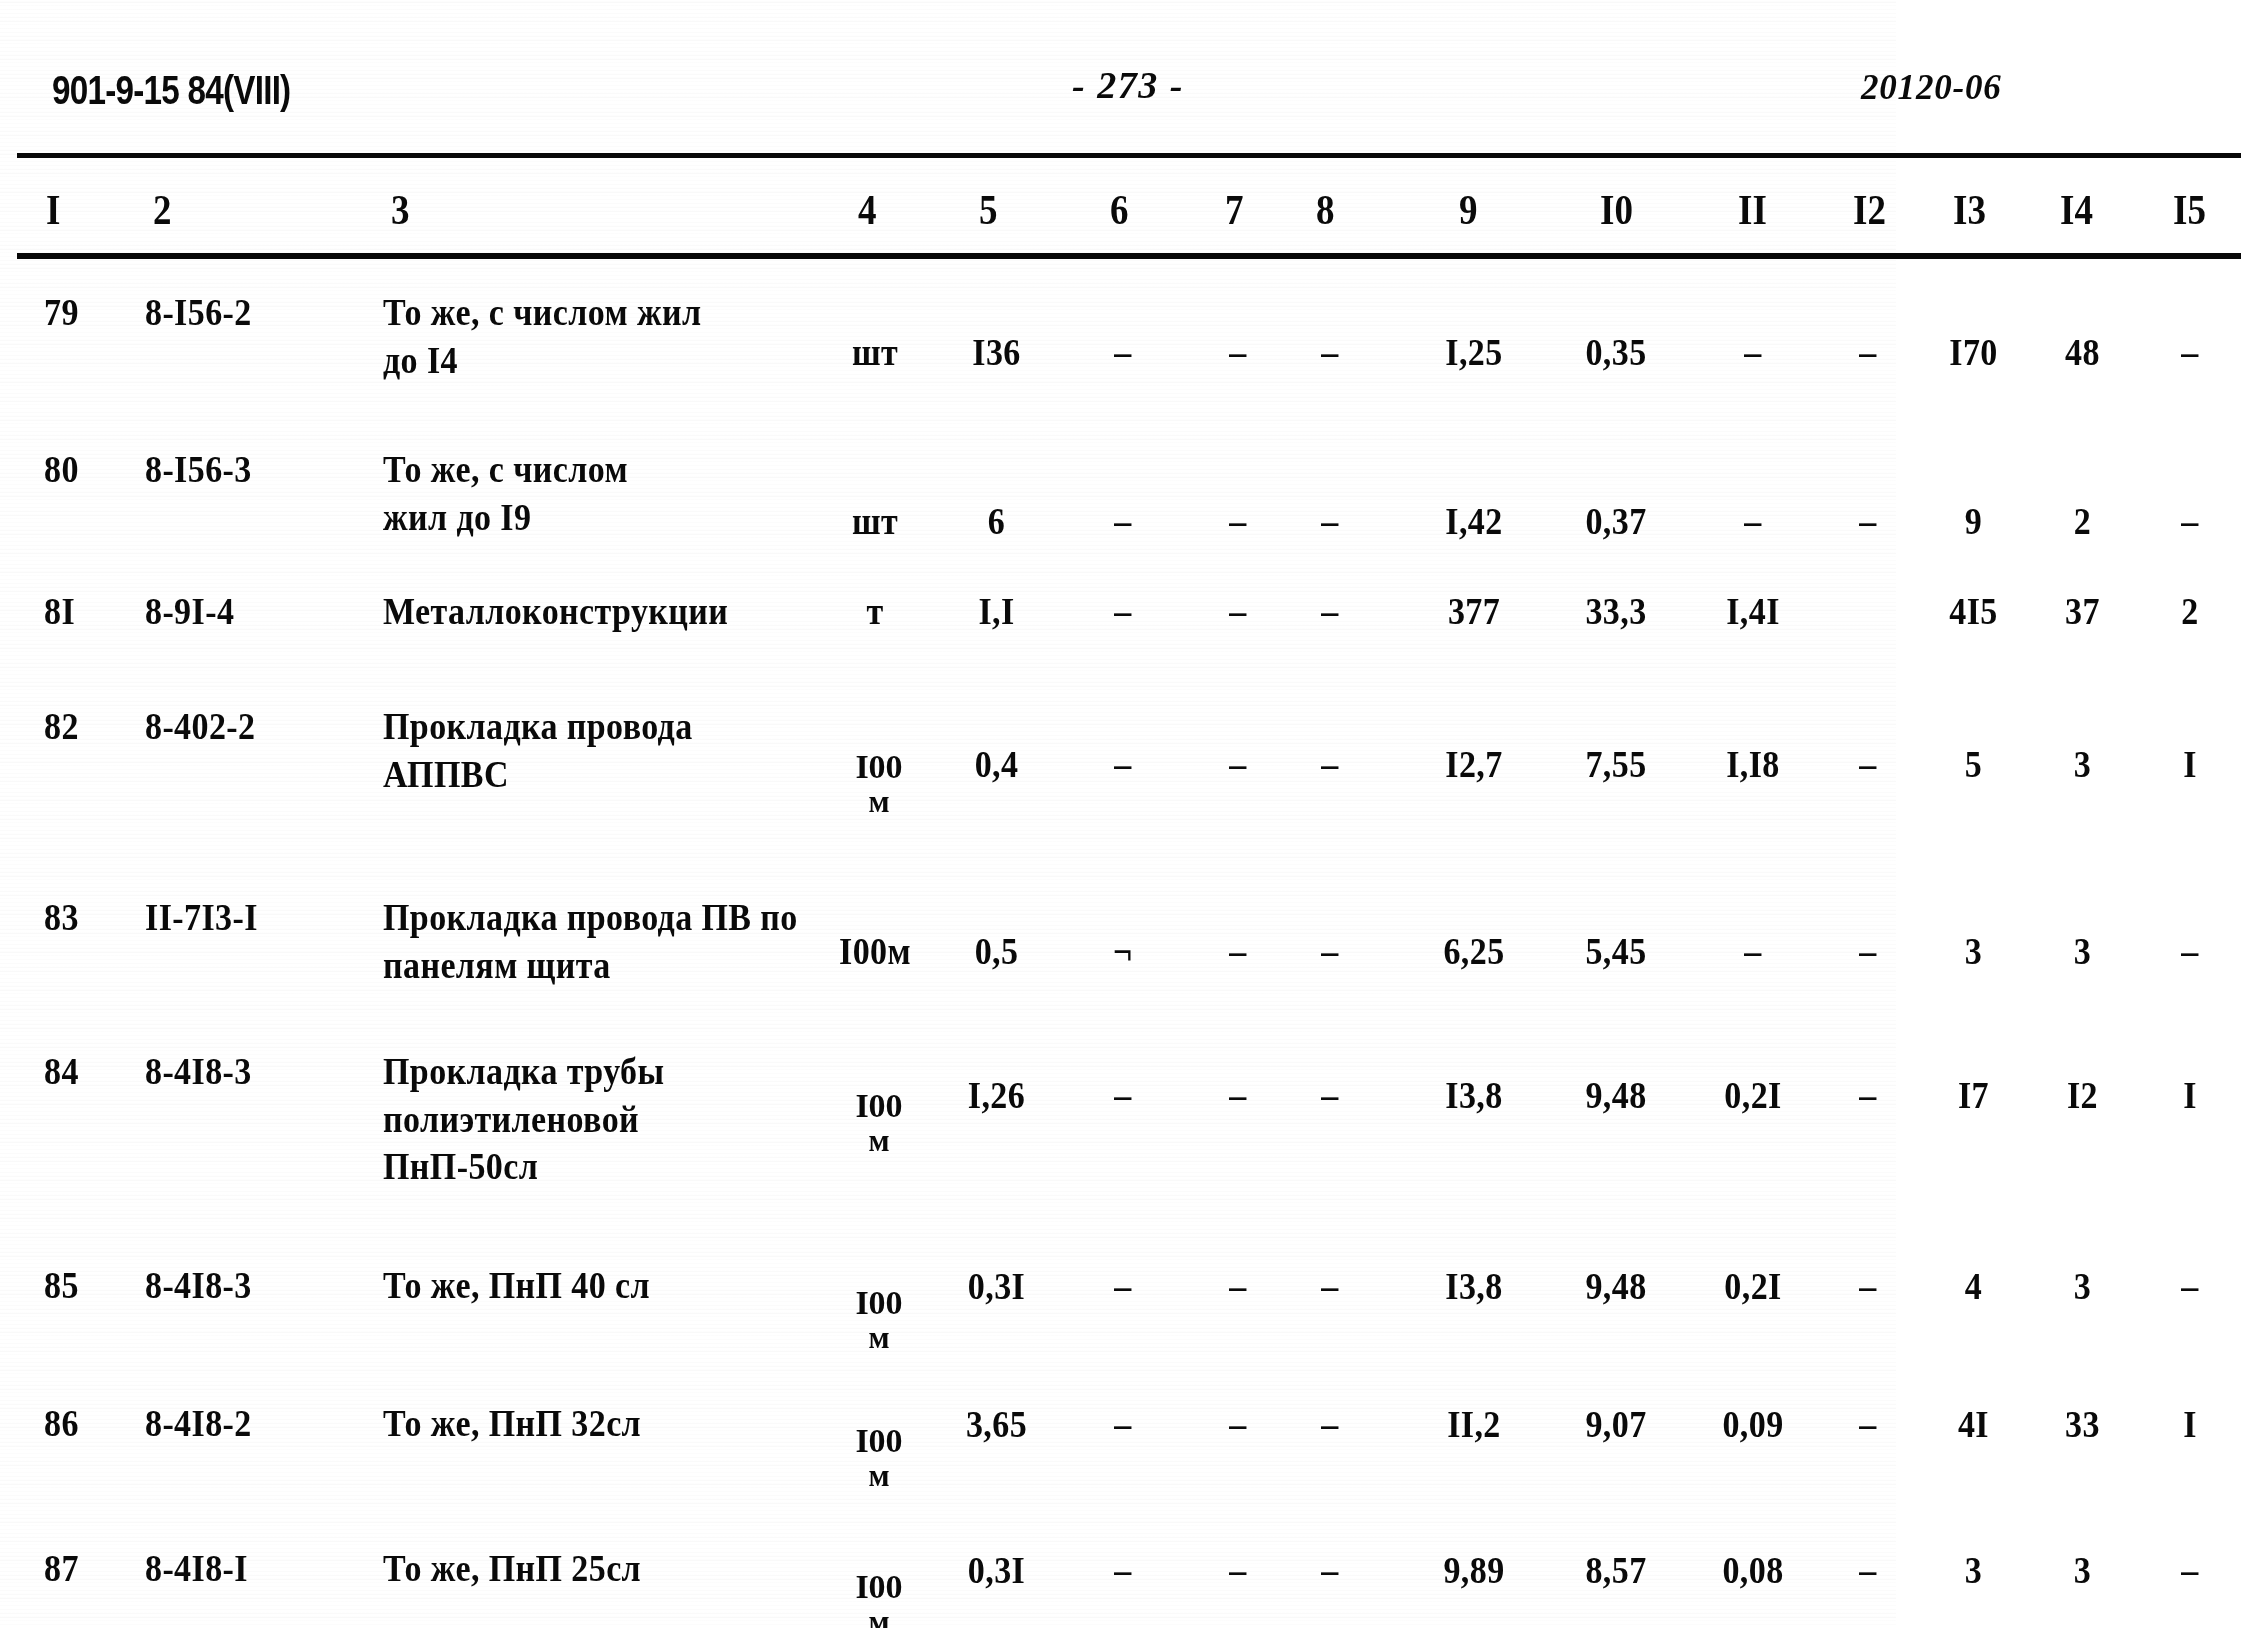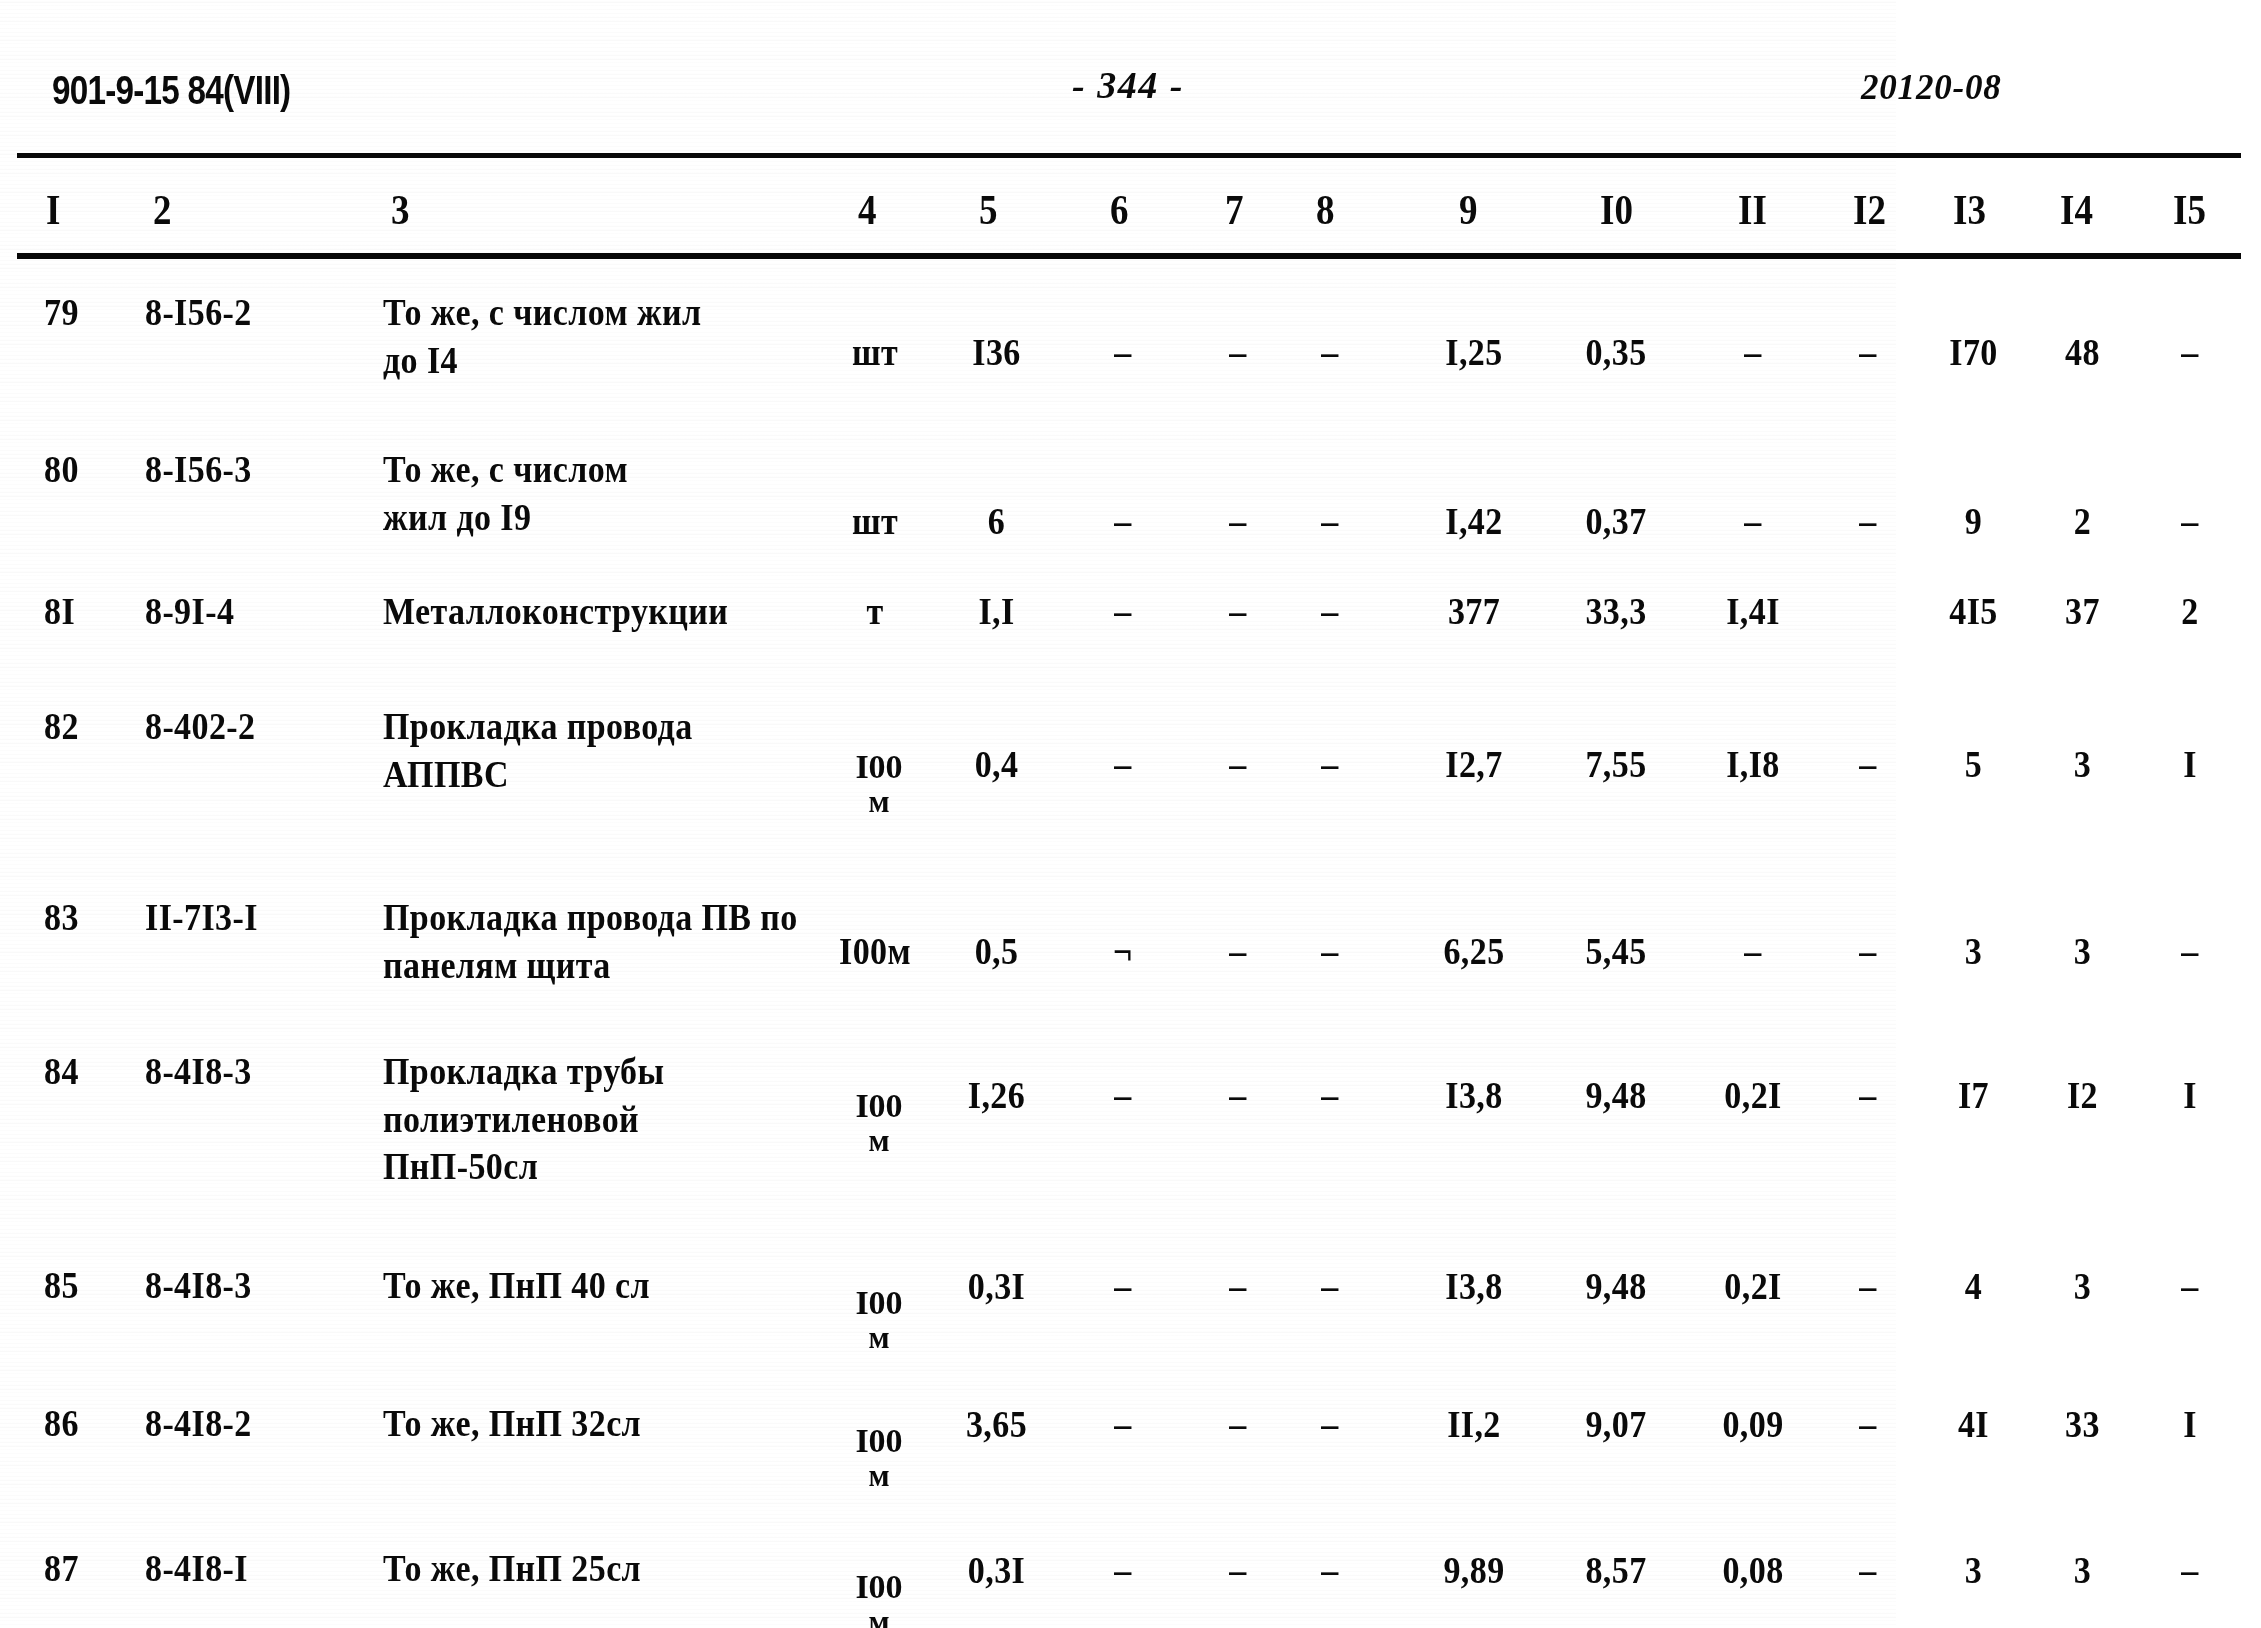--- a/index.html
+++ b/index.html
@@ -164,22 +164,22 @@
       repeating-linear-gradient(0deg, rgba(0,0,0,0.5) 0px, rgba(0,0,0,0) 1.5px, rgba(0,0,0,0) 3.8px);
   }
 </style>
 </head>
 <body>
 
 <div class="page">
 
   <div class="doc-header">
     <div class="doc-code">901-9-15 84(VIII)</div>
-    <div class="page-number">- 344 -</div>
-    <div class="doc-right-code">20120-08</div>
+    <div class="page-number">- 273 -</div>
+    <div class="doc-right-code">20120-06</div>
   </div>
 
   <div class="rule rule-top"></div>
 
   <div class="col-head" id="colhead">
       <span style="left: 46px;">I</span>
       <span style="left: 153px;">2</span>
       <span style="left: 391px;">3</span>
       <span style="left: 858px;">4</span>
       <span style="left: 979px;">5</span>

